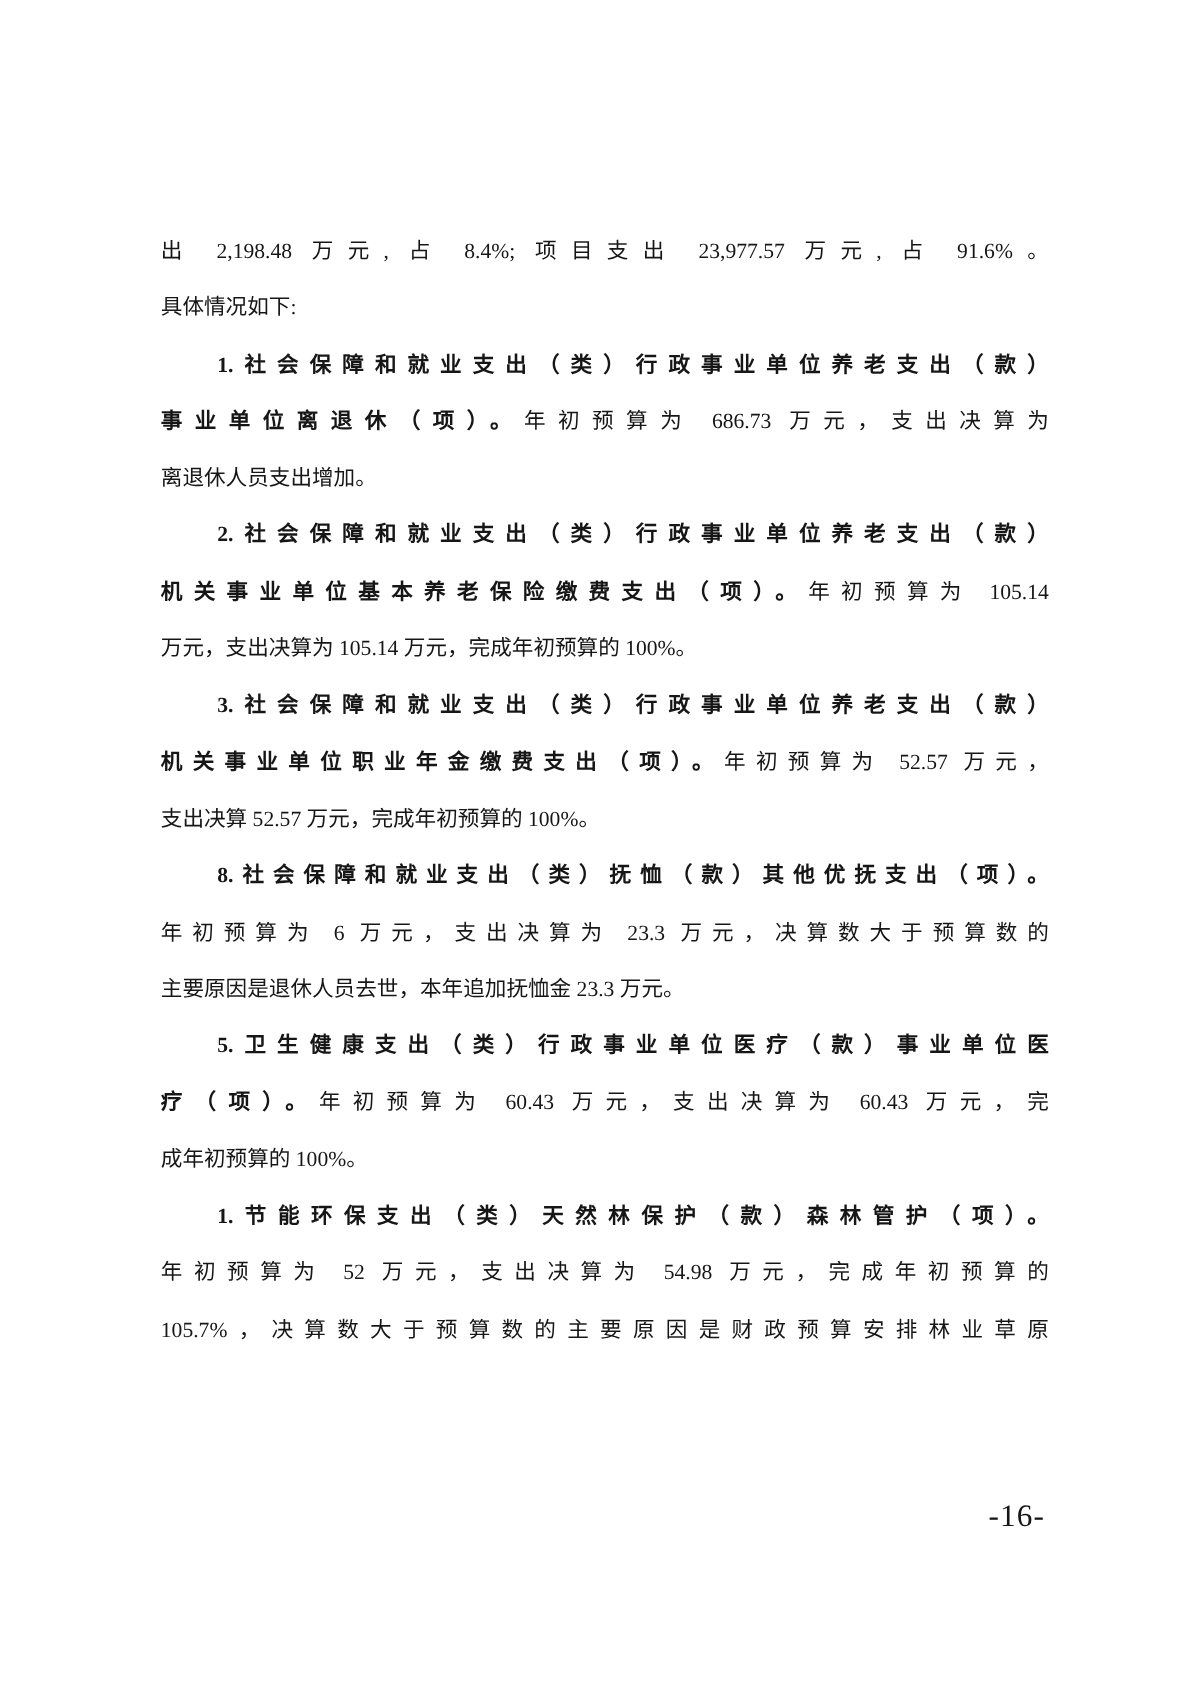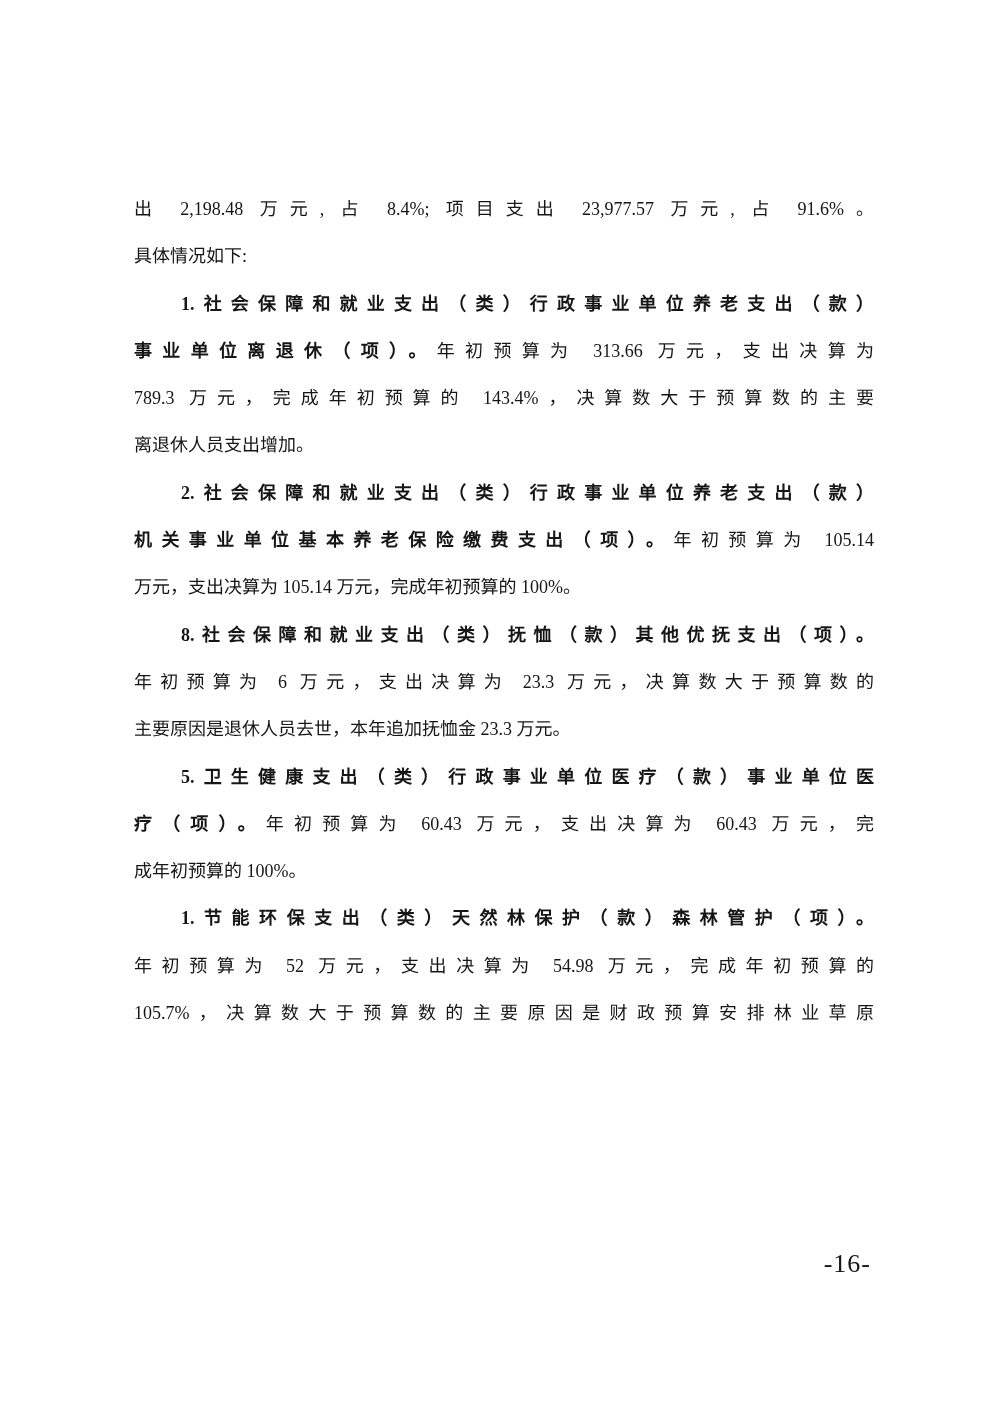--- a/index.html
+++ b/index.html
@@ -56,28 +56,32 @@
 <body>
 
 <div class="page">
   <div class="doc-body">
       <div class="paragraph">
         <div class="line full"><span class="seg">出 2,198.48 万元, 占 8.4%; 项目支出 23,977.57 万元, 占 91.6%。</span></div>
         <div class="line"><span class="seg">具体情况如下:</span></div>
       </div>
       <div class="paragraph">
         <div class="line full indent"><span class="seg bold">1.社会保障和就业支出（类）行政事业单位养老支出（款）</span></div>
-        <div class="line full"><span class="seg bold">事业单位离退休（项）。</span><span class="seg">年初预算为 313.66 万元，支出决算为</span></div>
-        <div class="line full"><span class="seg">789.3 万元，完成年初预算的 143.4%，决算数大于预算数的主要</span></div>
+        <div class="line full"><span class="seg bold">事业单位离退休（项）。</span><span class="seg">年初预算为 686.73 万元，支出决算为</span></div>
         <div class="line"><span class="seg">离退休人员支出增加。</span></div>
       </div>
       <div class="paragraph">
         <div class="line full indent"><span class="seg bold">2.社会保障和就业支出（类）行政事业单位养老支出（款）</span></div>
         <div class="line full"><span class="seg bold">机关事业单位基本养老保险缴费支出（项）。</span><span class="seg">年初预算为 105.14</span></div>
         <div class="line"><span class="seg">万元，支出决算为 105.14 万元，完成年初预算的 100%。</span></div>
+      </div>
+      <div class="paragraph">
+        <div class="line full indent"><span class="seg bold">3.社会保障和就业支出（类）行政事业单位养老支出（款）</span></div>
+        <div class="line full"><span class="seg bold">机关事业单位职业年金缴费支出（项）。</span><span class="seg">年初预算为 52.57 万元，</span></div>
+        <div class="line"><span class="seg">支出决算 52.57 万元，完成年初预算的 100%。</span></div>
       </div>
       <div class="paragraph">
         <div class="line full indent"><span class="seg bold">8.社会保障和就业支出（类）抚恤（款）其他优抚支出（项）。</span></div>
         <div class="line full"><span class="seg">年初预算为 6 万元，支出决算为 23.3 万元，决算数大于预算数的</span></div>
         <div class="line"><span class="seg">主要原因是退休人员去世，本年追加抚恤金 23.3 万元。</span></div>
       </div>
       <div class="paragraph">
         <div class="line full indent"><span class="seg bold">5.卫生健康支出（类）行政事业单位医疗（款）事业单位医</span></div>
         <div class="line full"><span class="seg bold">疗（项）。</span><span class="seg">年初预算为 60.43 万元，支出决算为 60.43 万元，完</span></div>
         <div class="line"><span class="seg">成年初预算的 100%。</span></div>

